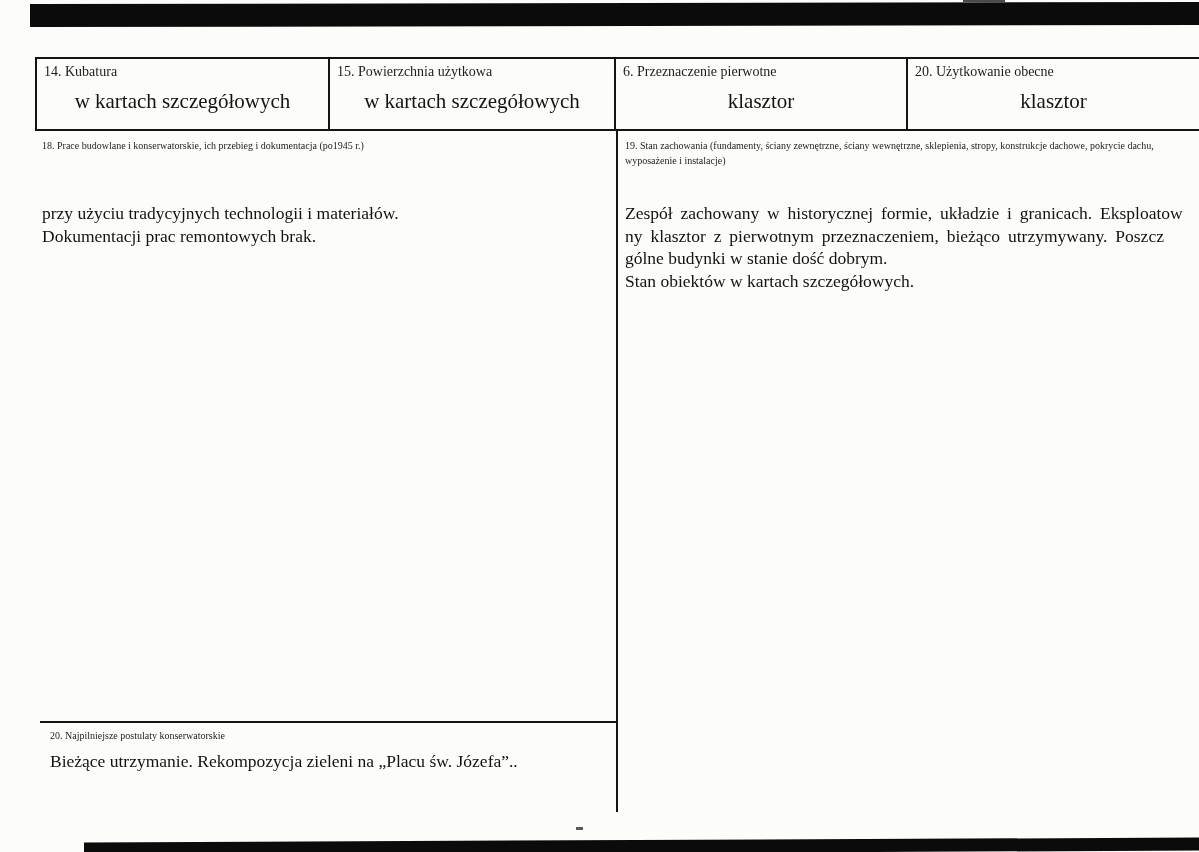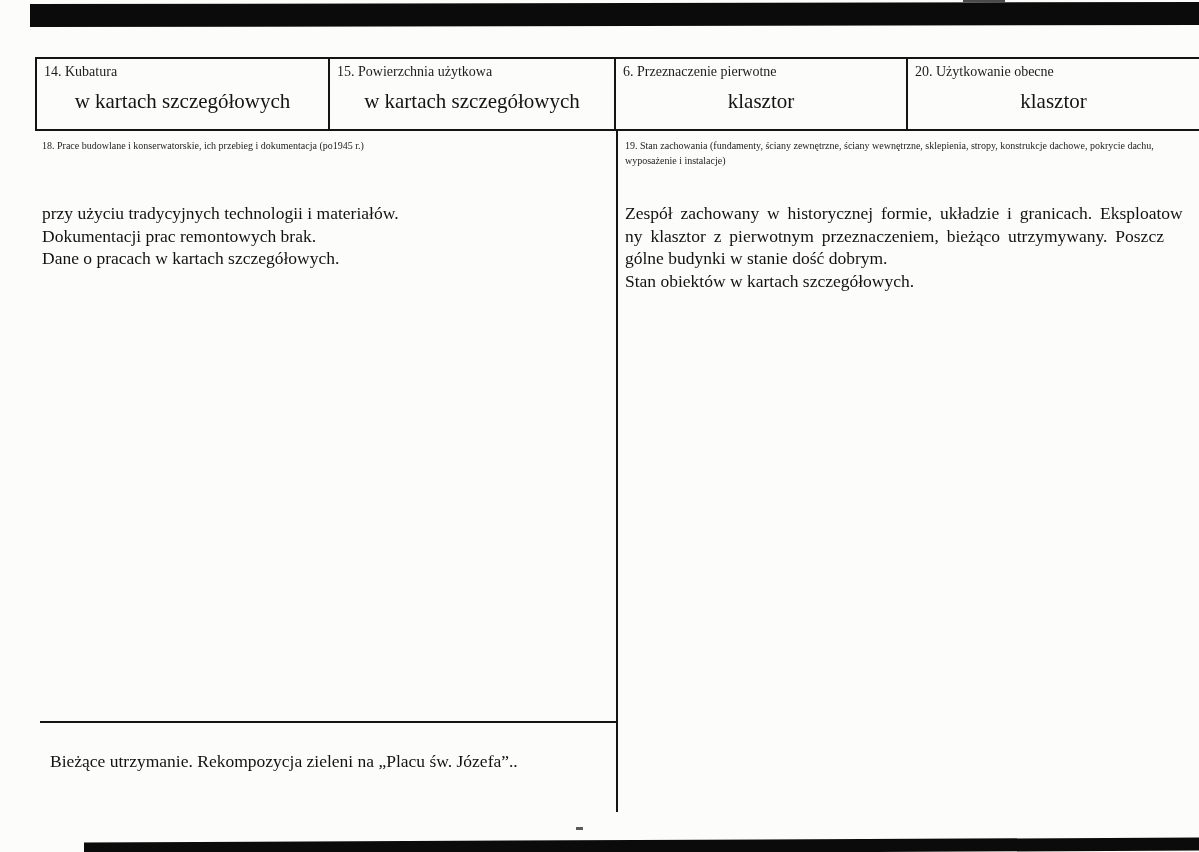--- a/index.html
+++ b/index.html
@@ -83,27 +83,27 @@
       <div class="cell-value">klasztor</div>
     </div>
   </div>
 
   <div class="vdivider"></div>
 
   <div class="sec-label" id="label18">18. Prace budowlane i konserwatorskie, ich przebieg i dokumentacja (po1945 r.)</div>
   <div class="body-text" id="body18">
     <div class="line">przy użyciu tradycyjnych technologii i materiałów.</div>
     <div class="line">Dokumentacji prac remontowych brak.</div>
-    <div class="line">Dane o pracach w kartach szczegółowych.</div>
   </div>
 
   <div class="sec-label" id="label19">19. Stan zachowania (fundamenty, ściany zewnętrzne, ściany wewnętrzne, sklepienia, stropy, konstrukcje dachowe, pokrycie dachu, wyposażenie i instalacje)</div>
   <div class="body-text" id="body19">
     <div class="line ws">Zespół zachowany w historycznej formie, układzie i granicach. Eksploatow</div>
     <div class="line ws">ny klasztor z pierwotnym przeznaczeniem, bieżąco utrzymywany. Poszcz</div>
     <div class="line">gólne budynki w stanie dość dobrym.</div>
     <div class="line">Stan obiektów w kartach szczegółowych.</div>
   </div>
 
   <div class="sec20-rule"></div>
+  <div class="sec-label" id="label20">20. Najpilniejsze postulaty konserwatorskie</div>
   <div class="body-text" id="text20">Bieżące utrzymanie. Rekompozycja zieleni na „Placu św. Józefa”..</div>
 
 </div>
 
 </body></html>

